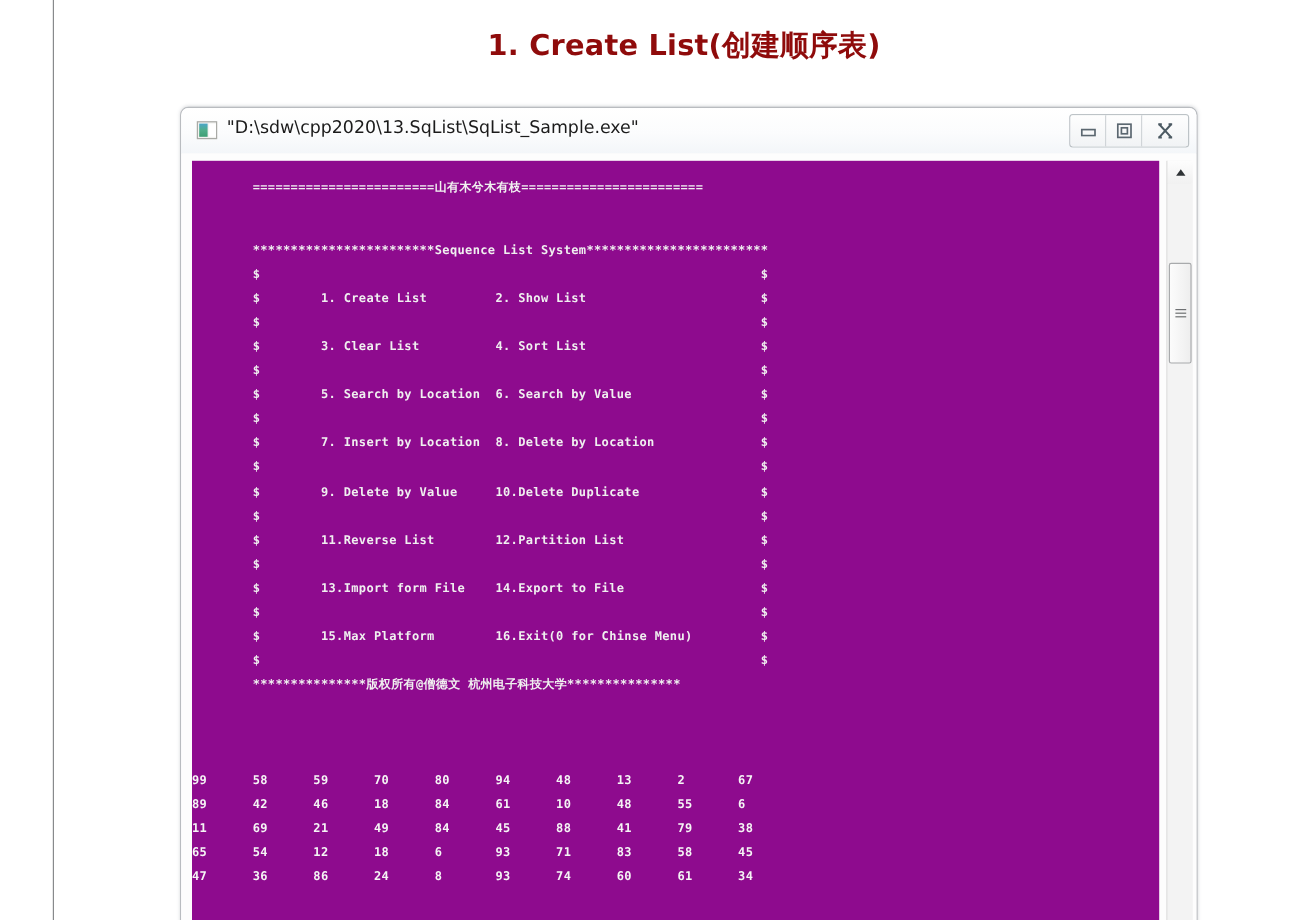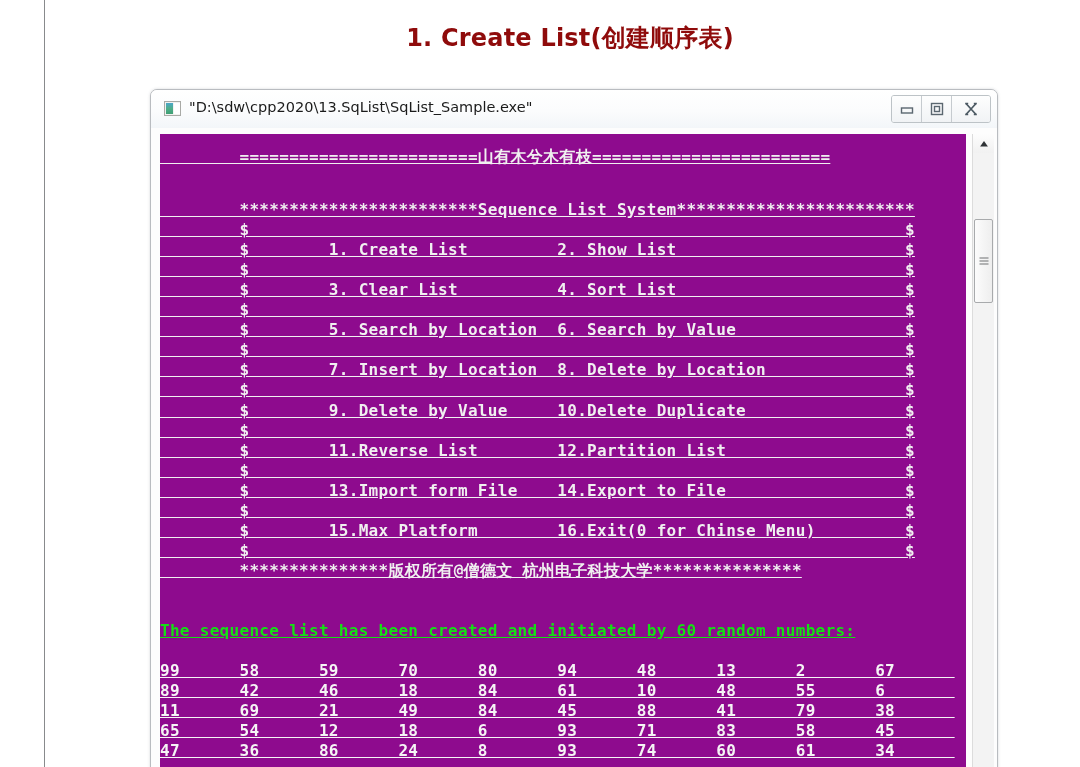--- a/index.html
+++ b/index.html
@@ -125,27 +125,26 @@
     width: 806px; height: 646px;
     background: #8e0b8e;
     overflow: hidden;
     font-family: "DejaVu Sans Mono", monospace;
   }
 
   .console pre {
     margin: 0;
     padding: 13px 0 0 0;
     font-family: "DejaVu Sans Mono", monospace;
-    font-size: 16px;
+    font-size: 10px;
     line-height: 20.05px;
     color: #f0f0f0;
     letter-spacing: 0.3px;
     white-space: pre;
     font-weight: bold;
-    text-decoration: underline;
   }
   .console pre.green { color: #15e015; padding: 0; }
   .console pre.nums  { color: #f5f5f5; padding: 0; }
   .console .gap { display: block; height: 20px; }
 
   
   .vscroll {
     position: absolute;
     right: 4px; top: 6px;
     width: 21px; height: 646px;
@@ -233,21 +232,20 @@
         $                                                                  $
         $        11.Reverse List        12.Partition List                  $
         $                                                                  $
         $        13.Import form File    14.Export to File                  $
         $                                                                  $
         $        15.Max Platform        16.Exit(0 for Chinse Menu)         $
         $                                                                  $
         ***************版权所有@僧德文 杭州电子科技大学***************</pre>
         <span class="gap"></span>
         <span class="gap"></span>
-        <pre class="green">The sequence list has been created and initiated by 60 random numbers:</pre>
         <span class="gap"></span>
         <pre class="nums" id="nums-block">99      58      59      70      80      94      48      13      2       67      
 89      42      46      18      84      61      10      48      55      6       
 11      69      21      49      84      45      88      41      79      38      
 65      54      12      18      6       93      71      83      58      45      
 47      36      86      24      8       93      74      60      61      34      </pre>
       </div>
 
       <div class="vscroll">
         <div class="sb-arrow">

